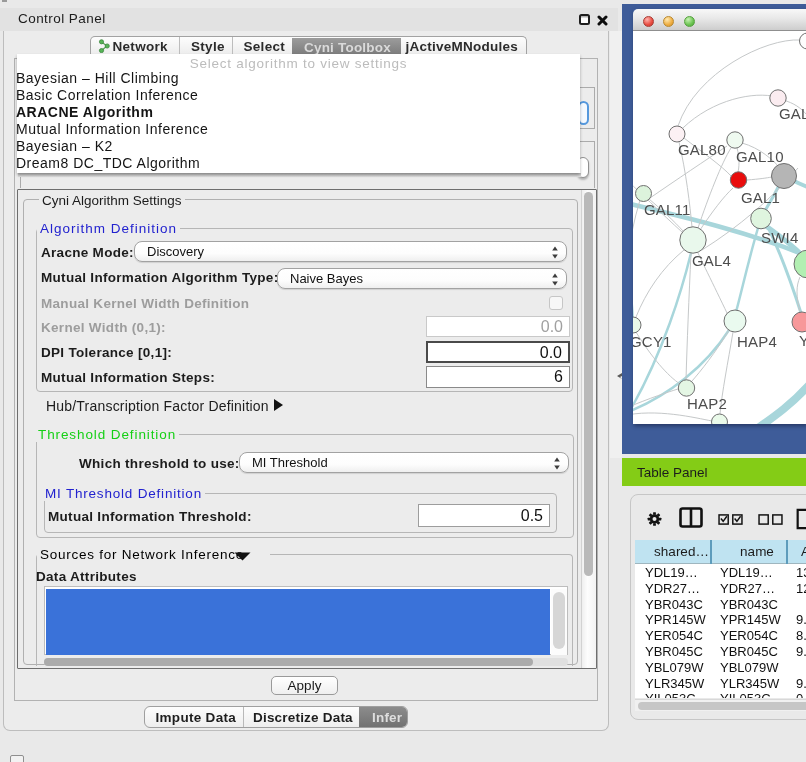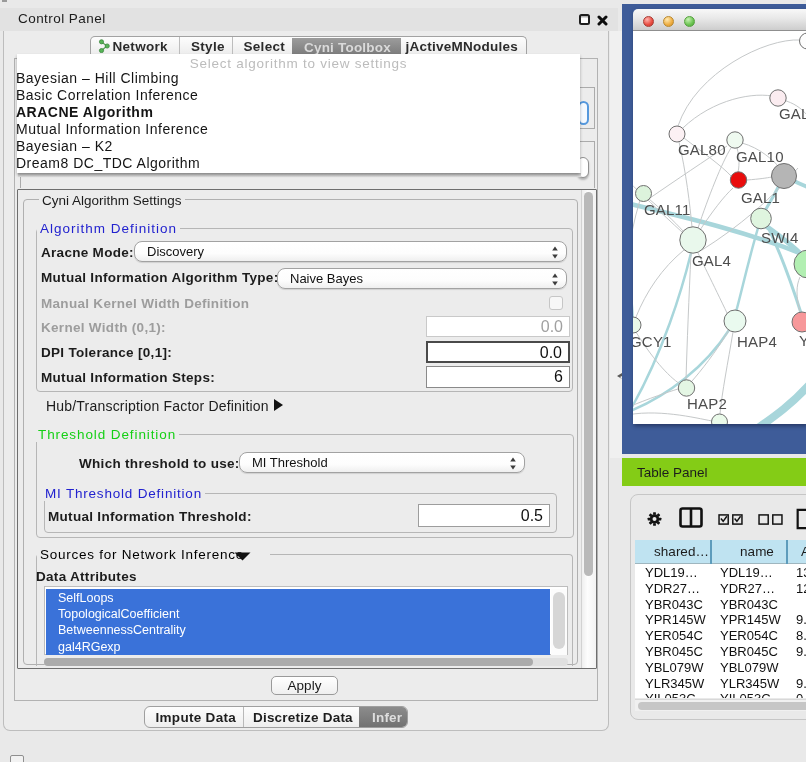--- a/index.html
+++ b/index.html
@@ -104,41 +104,40 @@
 
 <div class="lbl" style="position:absolute;left:46px;top:398px;font-size:14px;letter-spacing:0.2px;">Hub/Transcription Factor Definition</div>
 <svg class="abs" style="left:272px;top:398px;" width="12" height="14">
     <polygon points="2,1 11,7 2,13" fill="#111"></polygon>
   </svg>
 
 <div class="gbox" style="left:36px;top:434px;width:538px;height:104px;"></div>
 <div class="gtitle" style="left:35px;top:427px;color:#16d016;letter-spacing:0.9px;">Threshold Definition</div>
 
 <div class="lbl bold" style="position:absolute;left:79px;top:456px;text-align:right;">Which threshold to use:</div>
-<div class="combo" style="left:239px;top:452px;width:286px;">MI Threshold<svg class="arr2" width="8" height="13" viewBox="0 0 8 13">
+<div class="combo" style="left:239px;top:452px;width:330px;">MI Threshold<svg class="arr2" width="8" height="13" viewBox="0 0 8 13">
       <polygon points="4,0.5 6.8,4.5 1.2,4.5" fill="#3c3c3c"></polygon>
       <polygon points="4,12.5 6.8,8.5 1.2,8.5" fill="#3c3c3c"></polygon>
     </svg></div>
 
 <div class="gbox" style="left:44px;top:493px;width:513px;height:40px;"></div>
 <div class="gtitle" style="left:42px;top:486px;color:#2222cf;letter-spacing:0.8px;">MI Threshold Definition</div>
 <div class="lbl bold" style="position:absolute;left:48px;top:509px;">Mutual Information Threshold:</div>
 <div class="field" style="left:418px;top:504px;width:132px;height:23px;border-color:#9d9d9d;line-height:21px;">0.5</div>
 
 <div class="gbox" style="left:36px;top:554px;width:537px;height:112px;border-bottom:none;border-radius:4px 4px 0 0;"></div>
 <div class="gtitle" style="left:37px;top:546.5px;letter-spacing:0.75px;padding-right:26px;">Sources for Network Inference</div>
 <svg class="abs" style="left:234px;top:551.5px;" width="17" height="9">
     <polygon points="0.5,0.5 16.5,0.5 8.5,8.5" fill="#111"></polygon>
   </svg>
 
 <div class="lbl bold" style="position:absolute;left:36px;top:568.5px;">Data Attributes</div>
 
 <div class="abs" style="left:44px;top:586px;width:524px;height:69px;background:#fff;border:1px solid #bdbdbd;">
   <div class="abs" style="left:1px;top:2px;width:504px;height:66px;background:#3a72d9;"></div>
-  <div style="position:absolute;left:13px;top:3px;font-size:12.5px;line-height:16.2px;color:#fff;">SelfLoops<br>TopologicalCoefficient<br>BetweennessCentrality<br>gal4RGexp</div>
   <div class="abs" style="left:506px;top:2px;width:16px;height:66px;background:#fcfcfc;"></div>
   <div class="abs" style="left:508px;top:5px;width:12px;height:57px;background:#d6d6d6;border-radius:6px;"></div>
 </div>
 
 <div class="abs" style="left:44px;top:658px;width:524px;height:8px;background:#e0e0e0;border-radius:4px;"></div>
 <div class="abs" style="left:44px;top:658px;width:489px;height:8px;background:#ababab;border-radius:4px;"></div>
 
 <div class="abs" style="left:271px;top:676px;width:67px;height:19px;border:1px solid #9a9a9a;border-radius:5px;background:linear-gradient(#fff,#efefef);font-size:13.5px;color:#1a1a1a;text-align:center;line-height:18px;">Apply</div>
 
 <div class="abs" style="left:144px;top:706px;width:264px;height:22px;border:1px solid #9f9f9f;border-radius:6px;background:linear-gradient(#fdfdfd,#eeeeee);overflow:hidden;">

